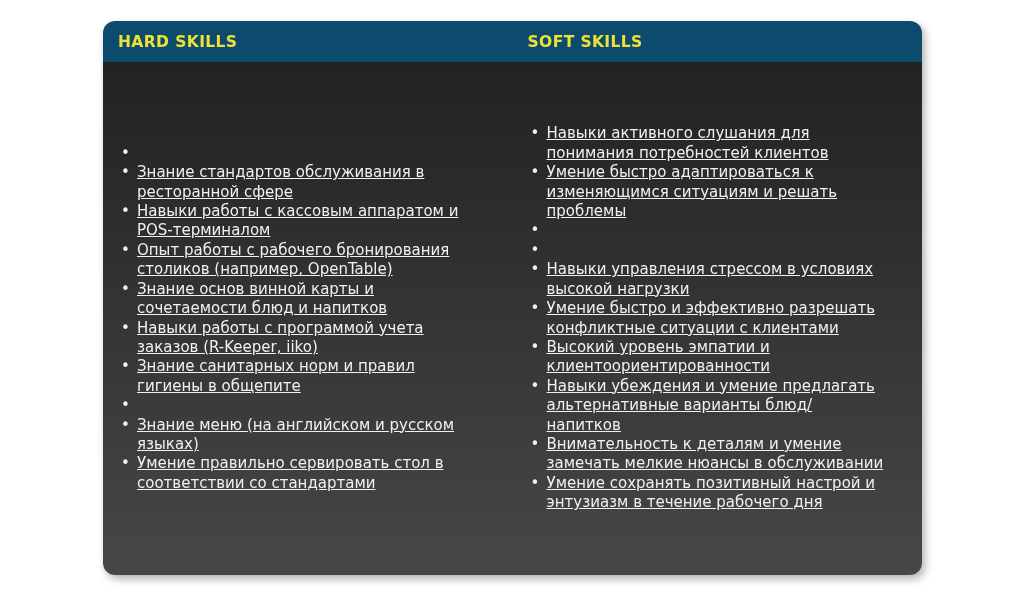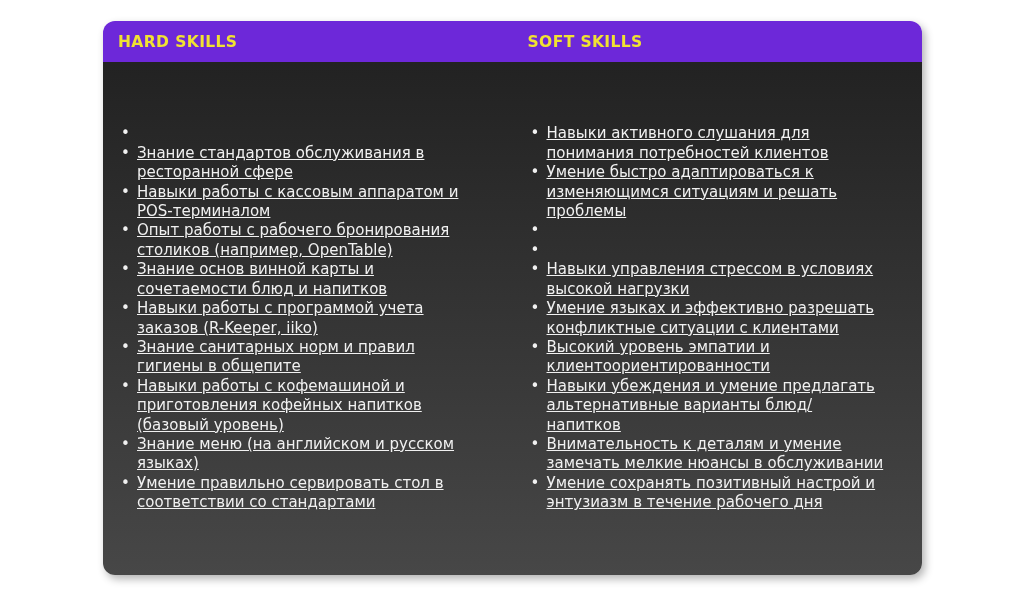--- a/index.html
+++ b/index.html
@@ -12,21 +12,21 @@
   .card {
     position: absolute;
     left: 103px; top: 21px;
     width: 819px; height: 554px;
     border-radius: 12px;
     overflow: hidden;
     box-shadow: 3px 4px 8px rgba(0,0,0,0.30);
   }
   .card-header {
     height: 41px;
-    background: #6d28d9;
+    background: #0c4a6e;
     display: flex;
   }
   .header-cell {
     width: 50%;
     display: flex;
     align-items: center;
     padding-left: 15px;
   }
   .header-title {
     color: #F0E232;
@@ -109,23 +109,20 @@
             <span class="item-text">Навыки работы с программой учета
 заказов (R-Keeper, iiko)</span>
           </li>
         <li>
             <span class="bullet">•</span>
             <span class="item-text">Знание санитарных норм и правил
 гигиены в общепите</span>
           </li>
         <li>
             <span class="bullet">•</span>
-            <span class="item-text">Навыки работы с кофемашиной и
-приготовления кофейных напитков
-(базовый уровень)</span>
           </li>
         <li>
             <span class="bullet">•</span>
             <span class="item-text">Знание меню (на английском и русском
 языках)</span>
           </li>
         <li>
             <span class="bullet">•</span>
             <span class="item-text">Умение правильно сервировать стол в
 соответствии со стандартами</span>
@@ -151,21 +148,21 @@
         <li>
             <span class="bullet">•</span>
           </li>
         <li>
             <span class="bullet">•</span>
             <span class="item-text">Навыки управления стрессом в условиях
 высокой нагрузки</span>
           </li>
         <li>
             <span class="bullet">•</span>
-            <span class="item-text">Умение языках и эффективно разрешать
+            <span class="item-text">Умение быстро и эффективно разрешать
 конфликтные ситуации с клиентами</span>
           </li>
         <li>
             <span class="bullet">•</span>
             <span class="item-text">Высокий уровень эмпатии и
 клиентоориентированности</span>
           </li>
         <li>
             <span class="bullet">•</span>
             <span class="item-text">Навыки убеждения и умение предлагать

